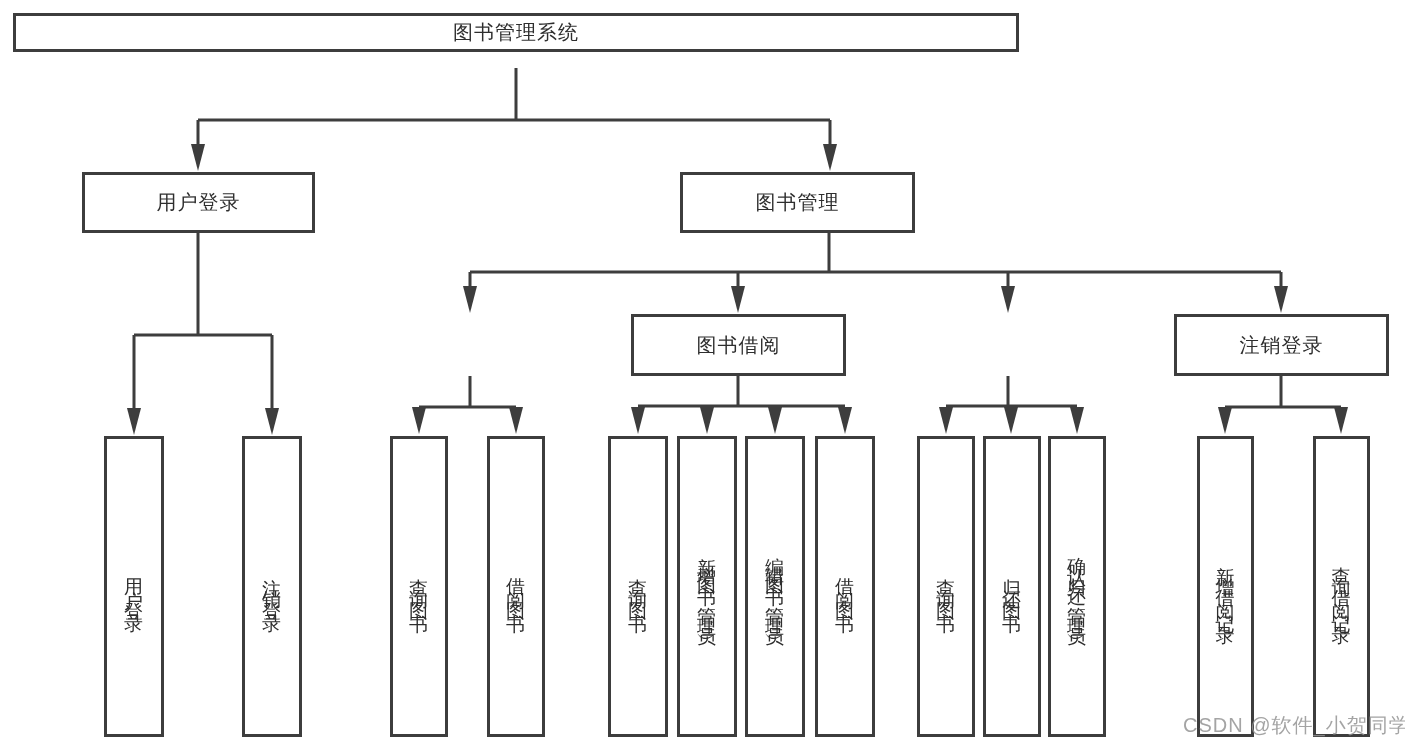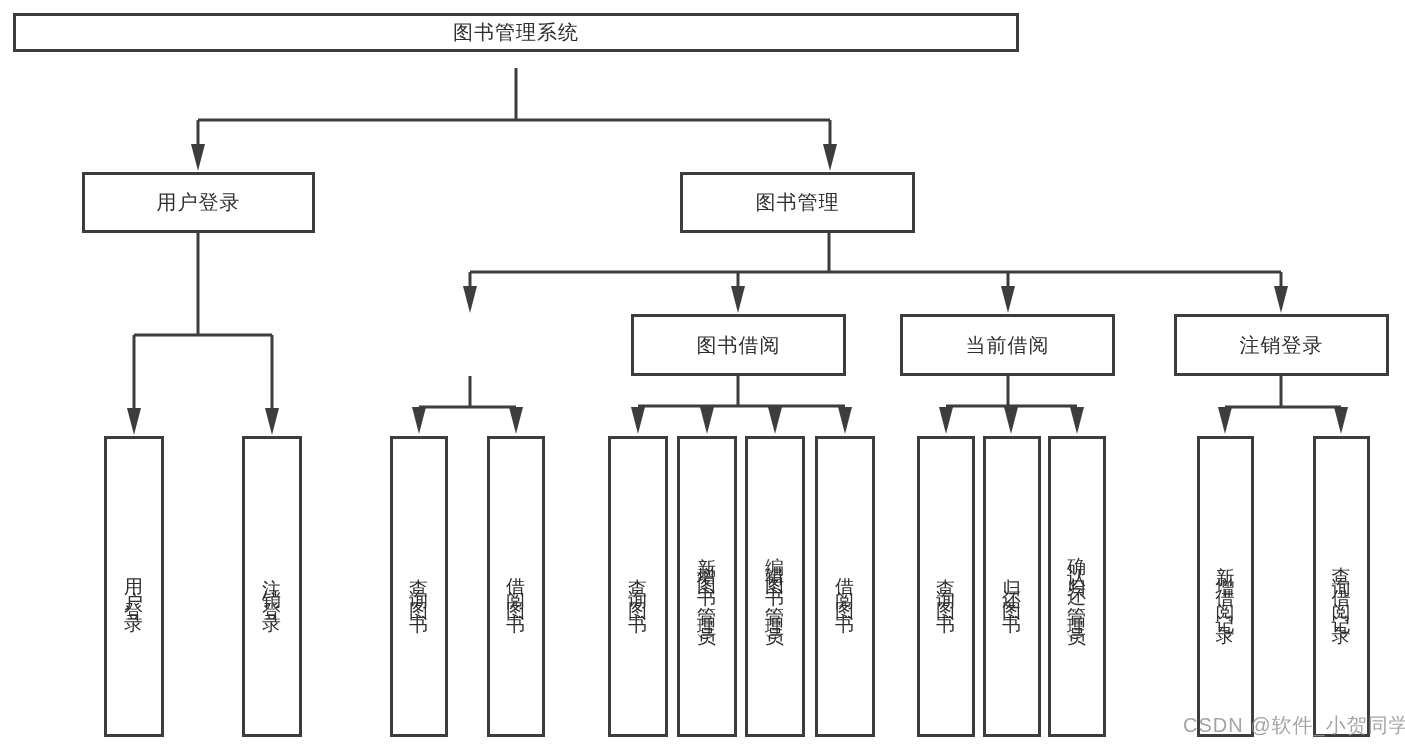--- a/index.html
+++ b/index.html
@@ -68,21 +68,20 @@
     <polygon points="1225,434 1218,407 1232,407"></polygon>
     <polygon points="1341,434 1334,407 1348,407"></polygon>
   </svg>
 
   <div class="box" style="left:13px; top:13px; width:1006px; height:39px;">图书管理系统</div>
 
   <div class="box" style="left:82px; top:172px; width:233px; height:61px;">用户登录</div>
   <div class="box" style="left:680px; top:172px; width:235px; height:61px;">图书管理</div>
 
   <div class="box" style="left:631px; top:314px; width:215px; height:62px;">图书借阅</div>
-  <div class="box" style="left:900px; top:314px; width:215px; height:62px;">当前借阅</div>
   <div class="box" style="left:1174px; top:314px; width:215px; height:62px;">注销登录</div>
 
   <div class="vbox" style="left:104px; top:436px; width:60px; height:301px;">用户登录</div>
   <div class="vbox" style="left:242px; top:436px; width:60px; height:301px;">注销登录</div>
 
   <div class="vbox" style="left:390px; top:436px; width:58px; height:301px;">查询图书</div>
   <div class="vbox" style="left:487px; top:436px; width:58px; height:301px;">借阅图书</div>
 
   <div class="vbox" style="left:608px; top:436px; width:60px; height:301px;">查询图书</div>
   <div class="vbox" style="left:677px; top:436px; width:60px; height:301px; letter-spacing:10px;">新增图书（管理员）</div>

